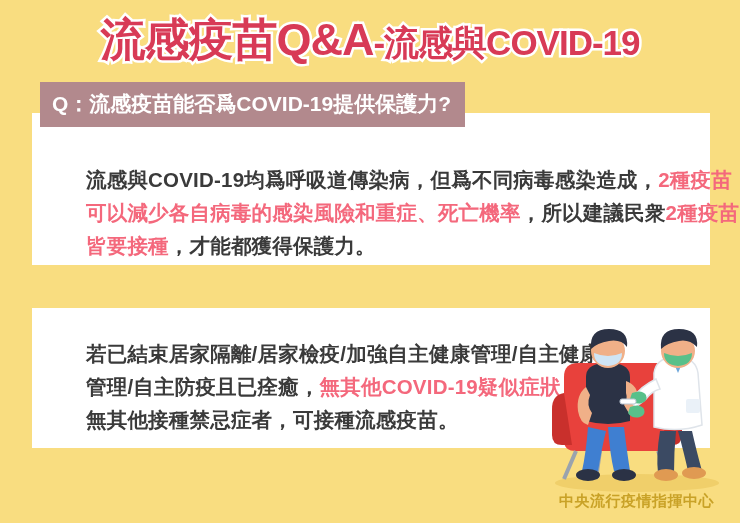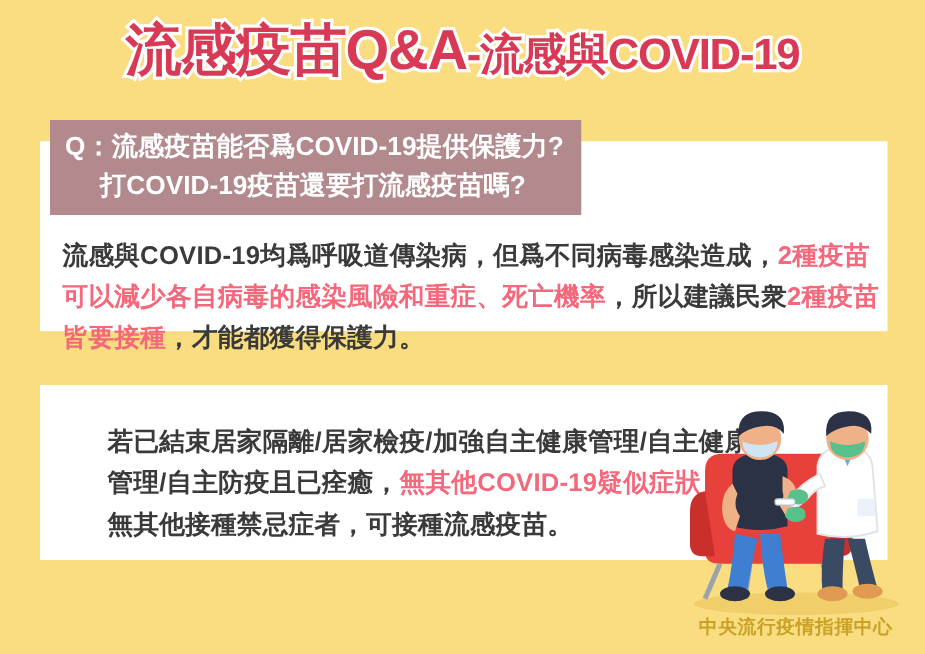--- a/index.html
+++ b/index.html
@@ -63,37 +63,37 @@
     left: 40px;
     background: #b2898d;
     color: #ffffff;
     font-weight: bold;
     font-size: 21px;
     line-height: 31px;
     padding: 6px 14px 8px 14px;
     box-sizing: border-box;
     white-space: nowrap;
   }
-  #qbar-1 { top: 96px; padding-left: 12px;  }
+  #qbar-1 { top: 82px; padding-left: 12px;  }
   #qbar-2 { top: 285px; }
   .qbar .qline-2 {
     display: block;
     padding-left: 28px;
   }
 
   .answer {
     position: absolute;
     left: 50px;
     font-size: 20.5px;
     line-height: 33px;
     color: #3a3a3a;
     font-weight: bold;
     letter-spacing: 0.2px;
   }
-  #answer-1 { top: 188px; width: 655px; }
+  #answer-1 { top: 163px; width: 655px; margin-left: 36px; }
   #answer-2 { top: 337px; width: 530px; margin-left: 36px; }
   .hl { color: #f4687c; }
 
   
   .footer-date {
     position: absolute;
     left: 290px;
     top: 488px;
     font-size: 22px;
     font-weight: bold;
@@ -124,21 +124,20 @@
 
 <div id="poster">
 
   <div class="title-wrap">
     <span class="title-main">流感疫苗Q&amp;A</span><span class="title-sub">-流感與COVID-19</span>
   </div>
 
   <div class="card" id="card-1"></div>
   <div class="qbar" id="qbar-1">
     <span>Q：流感疫苗能否爲COVID-19提供保護力?</span>
-    <span class="qline-2">打COVID-19疫苗還要打流感疫苗嗎?</span>
   </div>
   <div class="answer" id="answer-1"><span>流感與COVID-19均爲呼吸道傳染病，但爲不同病毒感染造成，</span><span class="hl">2種疫苗可以減少各自病毒的感染風險和重症、死亡機率</span><span>，所以建議民衆</span><span class="hl">2種疫苗皆要接種</span><span>，才能都獲得保護力。</span></div>
 
   <div class="card" id="card-2"></div>
   <div class="answer" id="answer-2"><span>若已結束居家隔離/居家檢疫/加強自主健康管理/自主健康管理/自主防疫且已痊癒，</span><span class="hl">無其他COVID-19疑似症狀</span><span>，且無其他接種禁忌症者，可接種流感疫苗。</span></div>
 
   <svg class="illus" viewBox="0 0 190 180">
 
     <ellipse cx="95" cy="168" rx="82" ry="9" fill="#f0cf6a"></ellipse>
 

